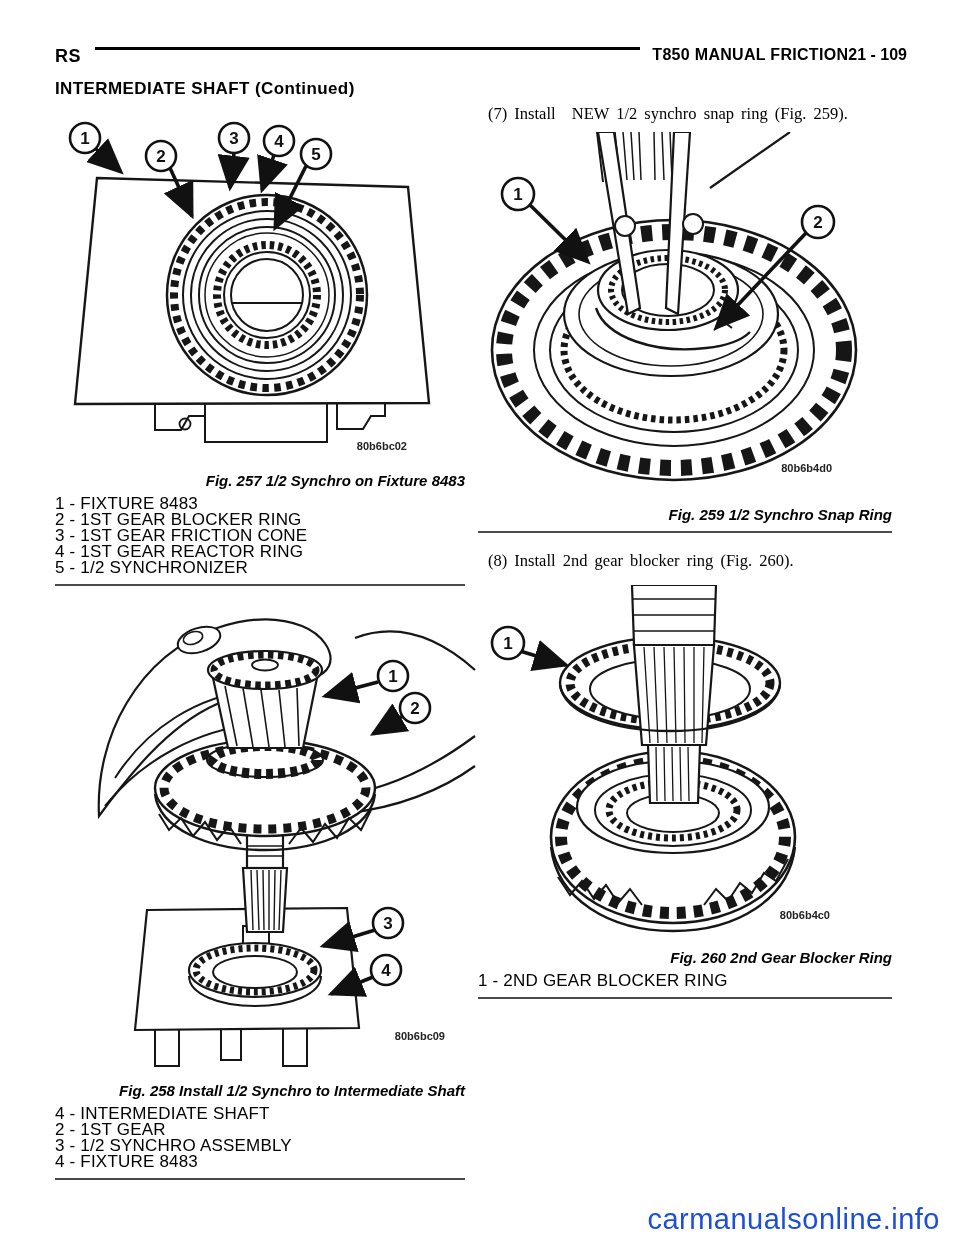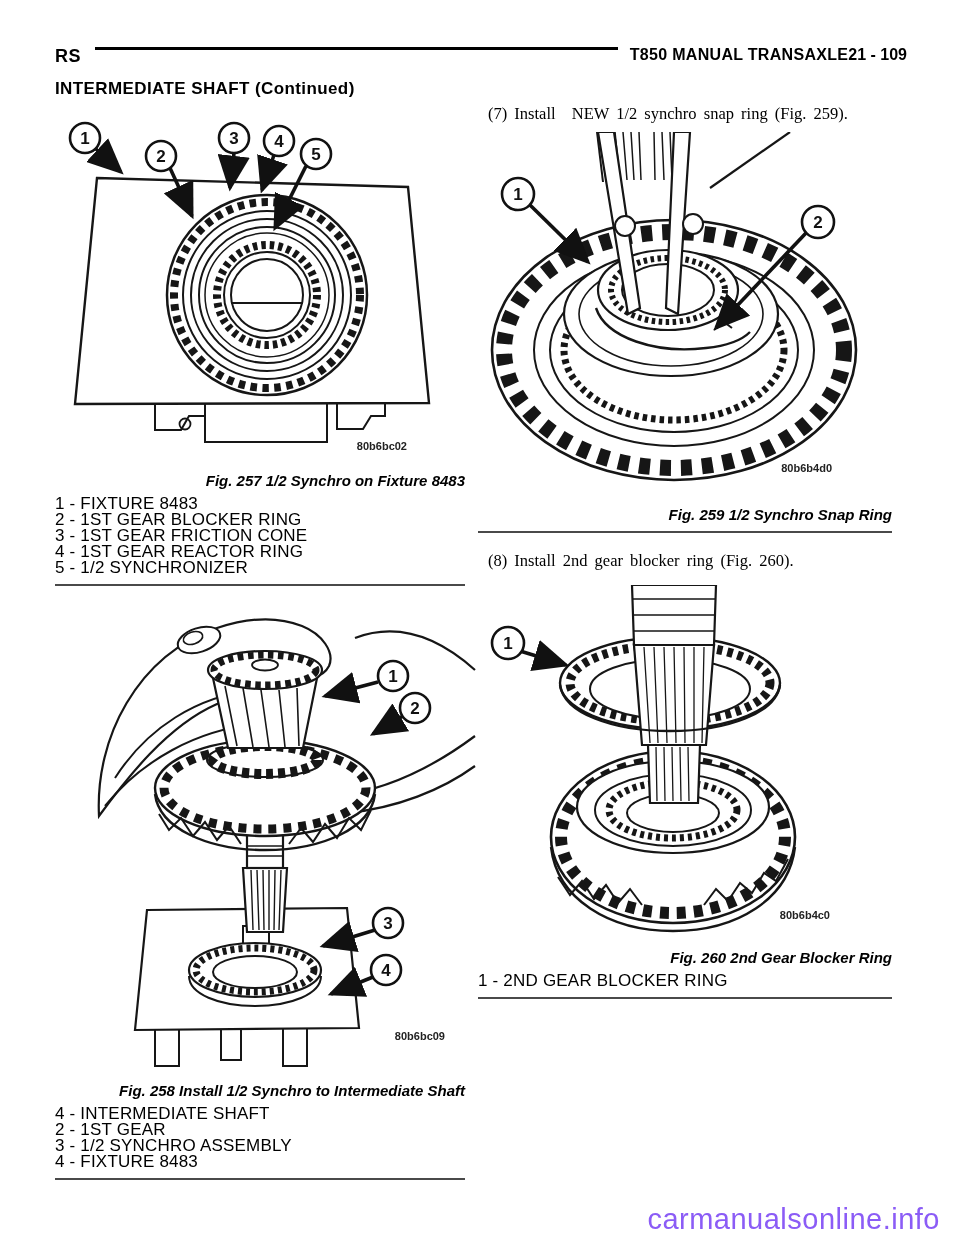--- a/index.html
+++ b/index.html
@@ -32,29 +32,29 @@
 
   svg { display:block; }
   svg * { vector-effect:none; }
   .ln   { fill:none; stroke:#161616; }
   .wh   { fill:#ffffff; stroke:#161616; }
   .callout-c { fill:#ffffff; stroke:#111; stroke-width:2.6; }
   .callout-t { font-family:"Liberation Sans", sans-serif; font-size:17px; font-weight:bold; fill:#111; }
   .arrow { stroke:#111; stroke-width:3.6; fill:none; }
   .figcode { font-family:"Liberation Sans", sans-serif; font-size:11px; font-weight:bold; fill:#222; }
 
-  .watermark { position:absolute; top:1203px; right:20px; font-size:29px; color:#8b5cf6; letter-spacing:0.5px; }
+  .watermark { position:absolute; top:1203px; right:20px; font-size:29px; color:#1d4ed8; letter-spacing:0.5px; }
 </style>
 </head>
 <body>
 
 <div class="header">
   <span class="h-rs">RS</span>
   <span class="h-rule"></span>
-  <span class="h-title">T850 MANUAL TRANSAXLE</span>
+  <span class="h-title">T850 MANUAL FRICTION</span>
   <span class="h-page">21 - 109</span>
 </div>
 <div class="section-title">INTERMEDIATE SHAFT (Continued)</div>
 
 <div class="col-left">
 
   <svg width="410" height="346" viewBox="0 0 410 346">
     <defs>
       <marker id="ar257" markerWidth="11" markerHeight="9" refX="9" refY="4.5" orient="auto">
         <path d="M0,0 L10,4.5 L0,9 z" fill="#111"></path>

